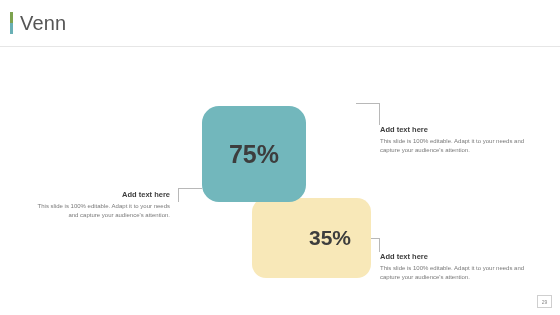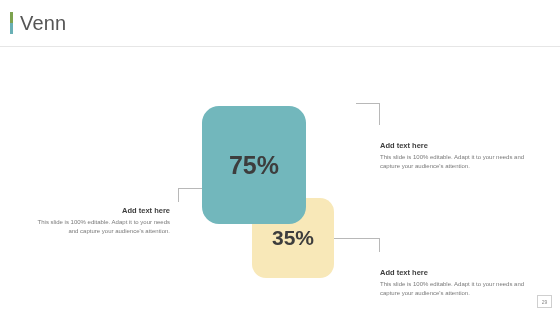--- a/index.html
+++ b/index.html
@@ -69,21 +69,21 @@
     display: flex;
     align-items: center;
     justify-content: center;
     color: #3d3d3d;
     font-weight: bold;
   }
   .shape-teal {
     left: 202px;
     top: 106px;
     width: 104px;
-    height: 118px;
+    height: 96px;
     background: #72b7bc;
     border-radius: 17px;
     font-size: 25px;
     z-index: 3;
   }
   .shape-olive {
     left: 286px;
     top: 70px;
     width: 70px;
     height: 66px;
@@ -94,33 +94,34 @@
   }
   .shape-cream {
     left: 252px;
     top: 198px;
     width: 82px;
     height: 80px;
     background: #f8e8b8;
     border-radius: 14px;
     font-size: 21px;
     z-index: 2;
+    padding-left: 37px;
   }
 
   
   .conn {
     position: absolute;
     background: #b8b8b8;
     z-index: 1;
   }
   .conn-h { height: 1px; }
   .conn-v { width: 1px; }
 
   
-  .callout { position: absolute; margin-top: 16px; }
+  .callout { position: absolute; }
   .callout-head {
     font-size: 7.5px;
     font-weight: bold;
     color: #3d3d3d;
     margin-bottom: 3px;
   }
   .callout-body {
     font-size: 6px;
     color: #7a7a7a;
     line-height: 8.5px;

